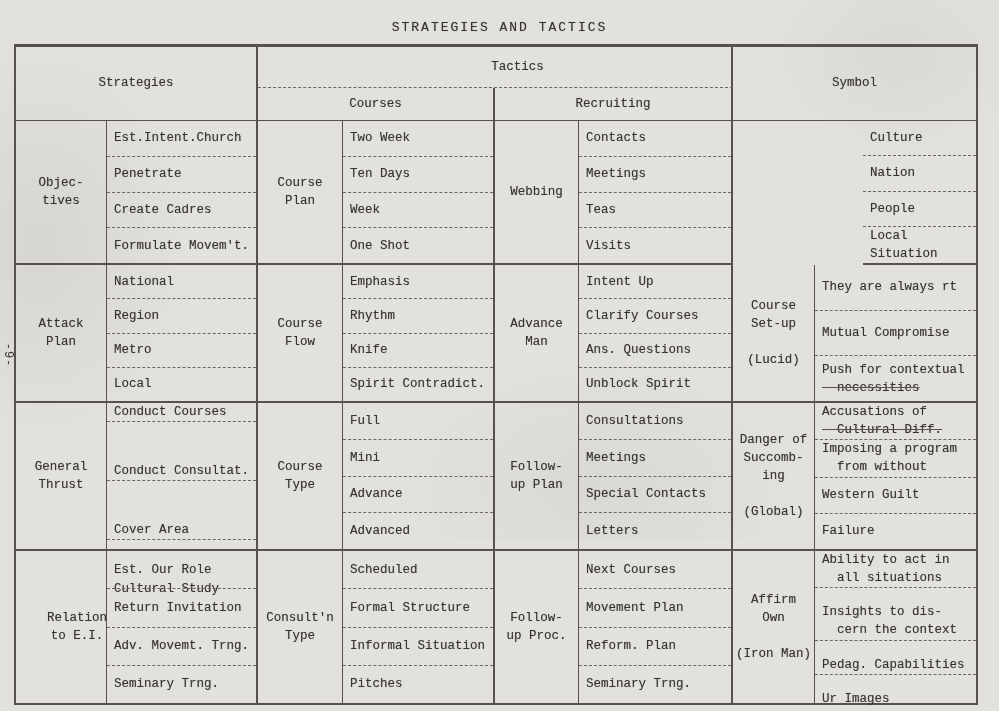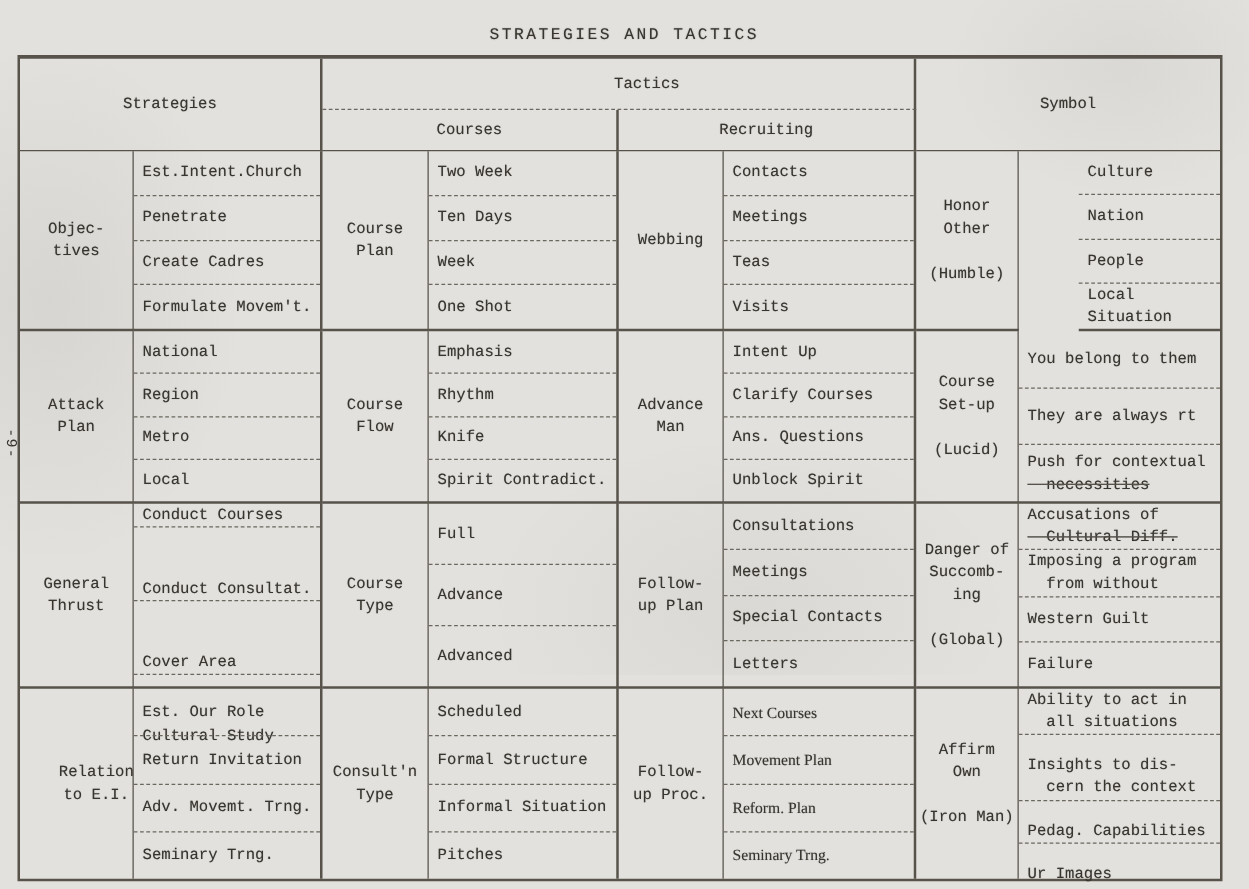--- a/index.html
+++ b/index.html
@@ -113,24 +113,20 @@
         <div class="item sep">Week</div>
         <div class="item">One Shot</div>
       </div>
       <div class="cell label rb" style="grid-area: 3 / 5 / 4 / 6;">Webbing</div>
       <div class="cell items rb" style="grid-area: 3 / 6 / 4 / 7;">
         <div class="item sep">Contacts</div>
         <div class="item sep">Meetings</div>
         <div class="item sep">Teas</div>
         <div class="item">Visits</div>
       </div>
-      <div class="cell label rb" style="grid-area: 3 / 7 / 4 / 8;">Honor
-Other
-
-(Humble)</div>
       <div class="cell items rb lastcol" style="grid-area: 3 / 8 / 4 / 9; margin-left: 48px;">
         <div class="item sep">Culture</div>
         <div class="item sep">Nation</div>
         <div class="item sep">People</div>
         <div class="item">Local Situation</div>
       </div>
       <div class="cell label rb" style="grid-area: 4 / 1 / 5 / 2;">Attack
 Plan</div>
       <div class="cell items rb" style="grid-area: 4 / 2 / 5 / 3;">
         <div class="item sep">National</div>
@@ -152,39 +148,40 @@
         <div class="item sep">Intent Up</div>
         <div class="item sep">Clarify Courses</div>
         <div class="item sep">Ans. Questions</div>
         <div class="item">Unblock Spirit</div>
       </div>
       <div class="cell label rb" style="grid-area: 4 / 7 / 5 / 8;">Course
 Set-up
 
 (Lucid)</div>
       <div class="cell items rb lastcol" style="grid-area: 4 / 8 / 5 / 9;">
-        <div class="item sep">You belong to them</div>
         <div class="item sep">They are always rt</div>
+        <div class="item sep">Mutual Compromise</div>
         <div class="item">
           <div class="line">Push for contextual</div>
           <div class="line struck">  necessities</div>
         </div>
       </div>
       <div class="cell label rb" style="grid-area: 5 / 1 / 6 / 2;">General
 Thrust</div>
       <div class="cell items rb" style="grid-area: 5 / 2 / 6 / 3; gap: 40px;">
         <div class="item sep">Conduct Courses</div>
         <div class="item sep">Conduct Consultat.</div>
         <div class="item sep">Cover Area</div>
         <div class="item">Cultural Study</div>
       </div>
       <div class="cell label rb" style="grid-area: 5 / 3 / 6 / 4;">Course
 Type</div>
       <div class="cell items rb" style="grid-area: 5 / 4 / 6 / 5;">
         <div class="item sep">Full</div>
+        <div class="item sep">Mini</div>
         <div class="item sep">Advance</div>
         <div class="item">Advanced</div>
       </div>
       <div class="cell label rb" style="grid-area: 5 / 5 / 6 / 6;">Follow-
 up Plan</div>
       <div class="cell items rb" style="grid-area: 5 / 6 / 6 / 7;">
         <div class="item sep">Consultations</div>
         <div class="item sep">Meetings</div>
         <div class="item sep">Special Contacts</div>
         <div class="item">Letters</div>
@@ -217,21 +214,21 @@
       <div class="cell label" style="grid-area: 6 / 3 / 7 / 4;">Consult'n
 Type</div>
       <div class="cell items" style="grid-area: 6 / 4 / 7 / 5;">
         <div class="item sep">Scheduled</div>
         <div class="item sep">Formal Structure</div>
         <div class="item sep">Informal Situation</div>
         <div class="item">Pitches</div>
       </div>
       <div class="cell label" style="grid-area: 6 / 5 / 7 / 6;">Follow-
 up Proc.</div>
-      <div class="cell items" style="grid-area: 6 / 6 / 7 / 7; font-family: Liberation Serif, serif;">
+      <div class="cell items" style="grid-area: 6 / 6 / 7 / 7;">
         <div class="item sep">Next Courses</div>
         <div class="item sep">Movement Plan</div>
         <div class="item sep">Reform. Plan</div>
         <div class="item">Seminary Trng.</div>
       </div>
       <div class="cell label" style="grid-area: 6 / 7 / 7 / 8;">Affirm
 Own
 
 (Iron Man)</div>
       <div class="cell items lastcol" style="grid-area: 6 / 8 / 7 / 9; gap: 15px;">

